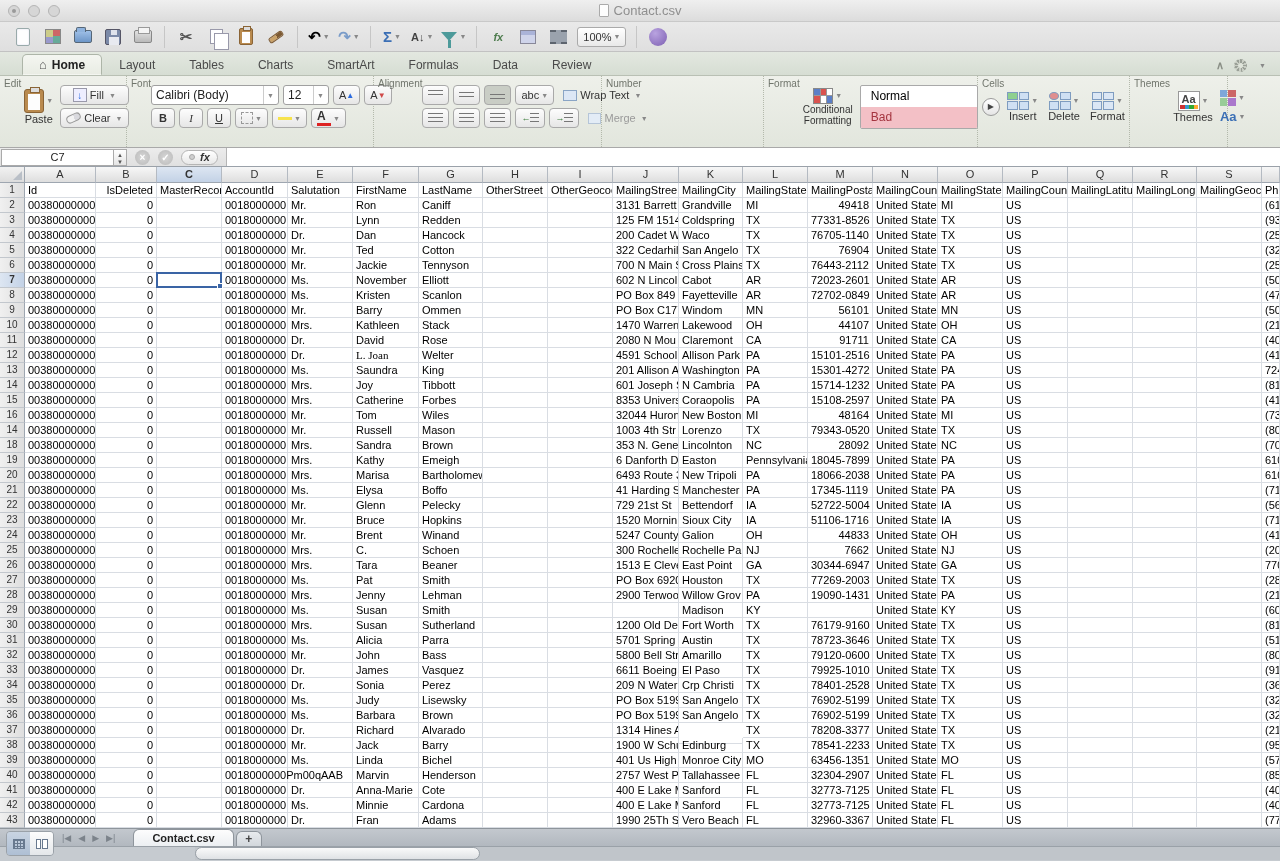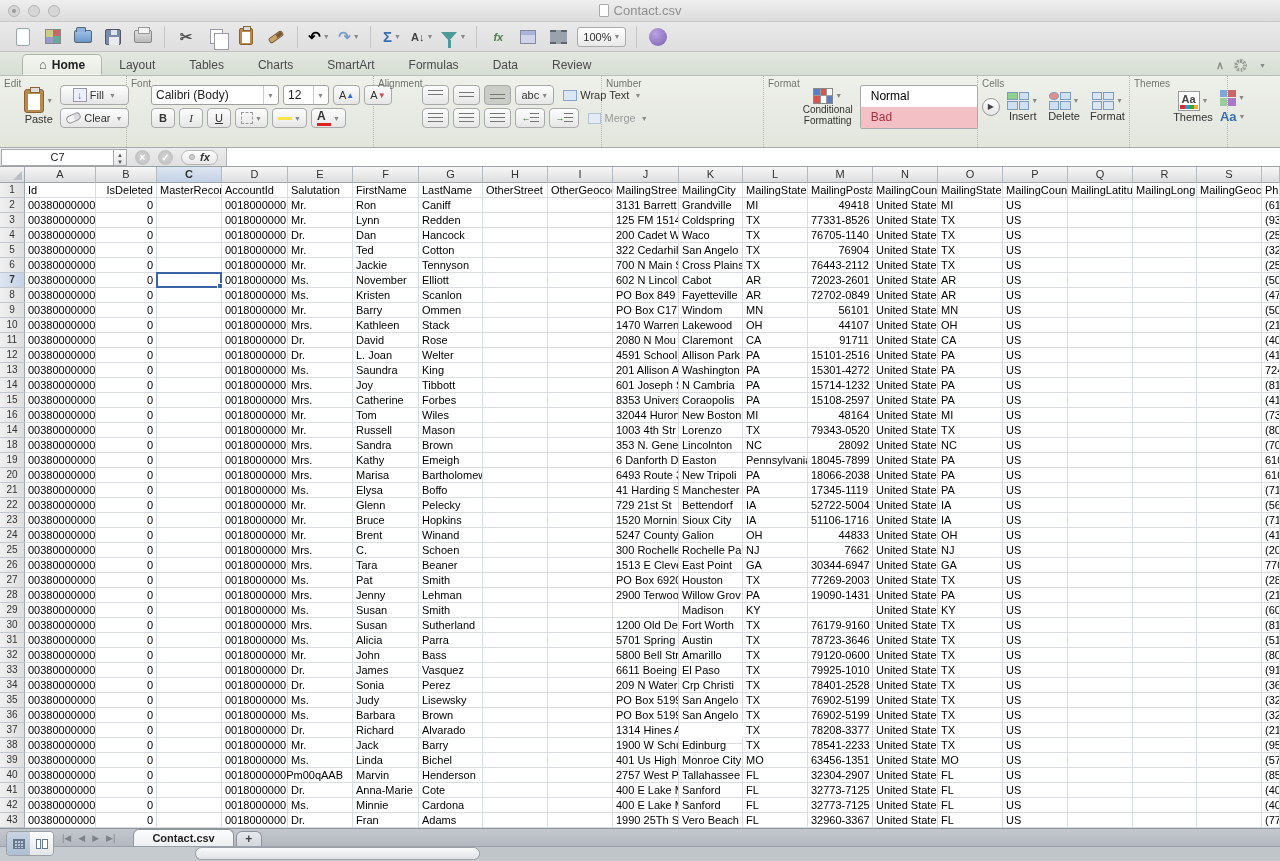--- a/index.html
+++ b/index.html
@@ -774,21 +774,21 @@
         <div class="cell" style="width: 65px;"></div>
         <div class="cell" style="width: 18px;">(40</div>
       </div>
       <div class="grow">
         <div class="rnum">12</div>
         <div class="cell" style="width: 71px;">00380000000</div>
         <div class="cell num" style="width: 61px;">0</div>
         <div class="cell" style="width: 65px;"></div>
         <div class="cell" style="width: 66px;">0018000000</div>
         <div class="cell" style="width: 65px;">Dr.</div>
-        <div class="cell" style="width: 66px;">L. Joan</div>
+        <div class="cell" style="width: 66px; font-family: Liberation Serif, serif;">L. Joan</div>
         <div class="cell" style="width: 64px;">Welter</div>
         <div class="cell" style="width: 65px;"></div>
         <div class="cell" style="width: 65px;"></div>
         <div class="cell" style="width: 66px;">4591 School</div>
         <div class="cell" style="width: 64px;">Allison Park</div>
         <div class="cell" style="width: 65px;">PA</div>
         <div class="cell" style="width: 65px;">15101-2516</div>
         <div class="cell" style="width: 65px;">United State</div>
         <div class="cell" style="width: 65px;">PA</div>
         <div class="cell" style="width: 65px;">US</div>

